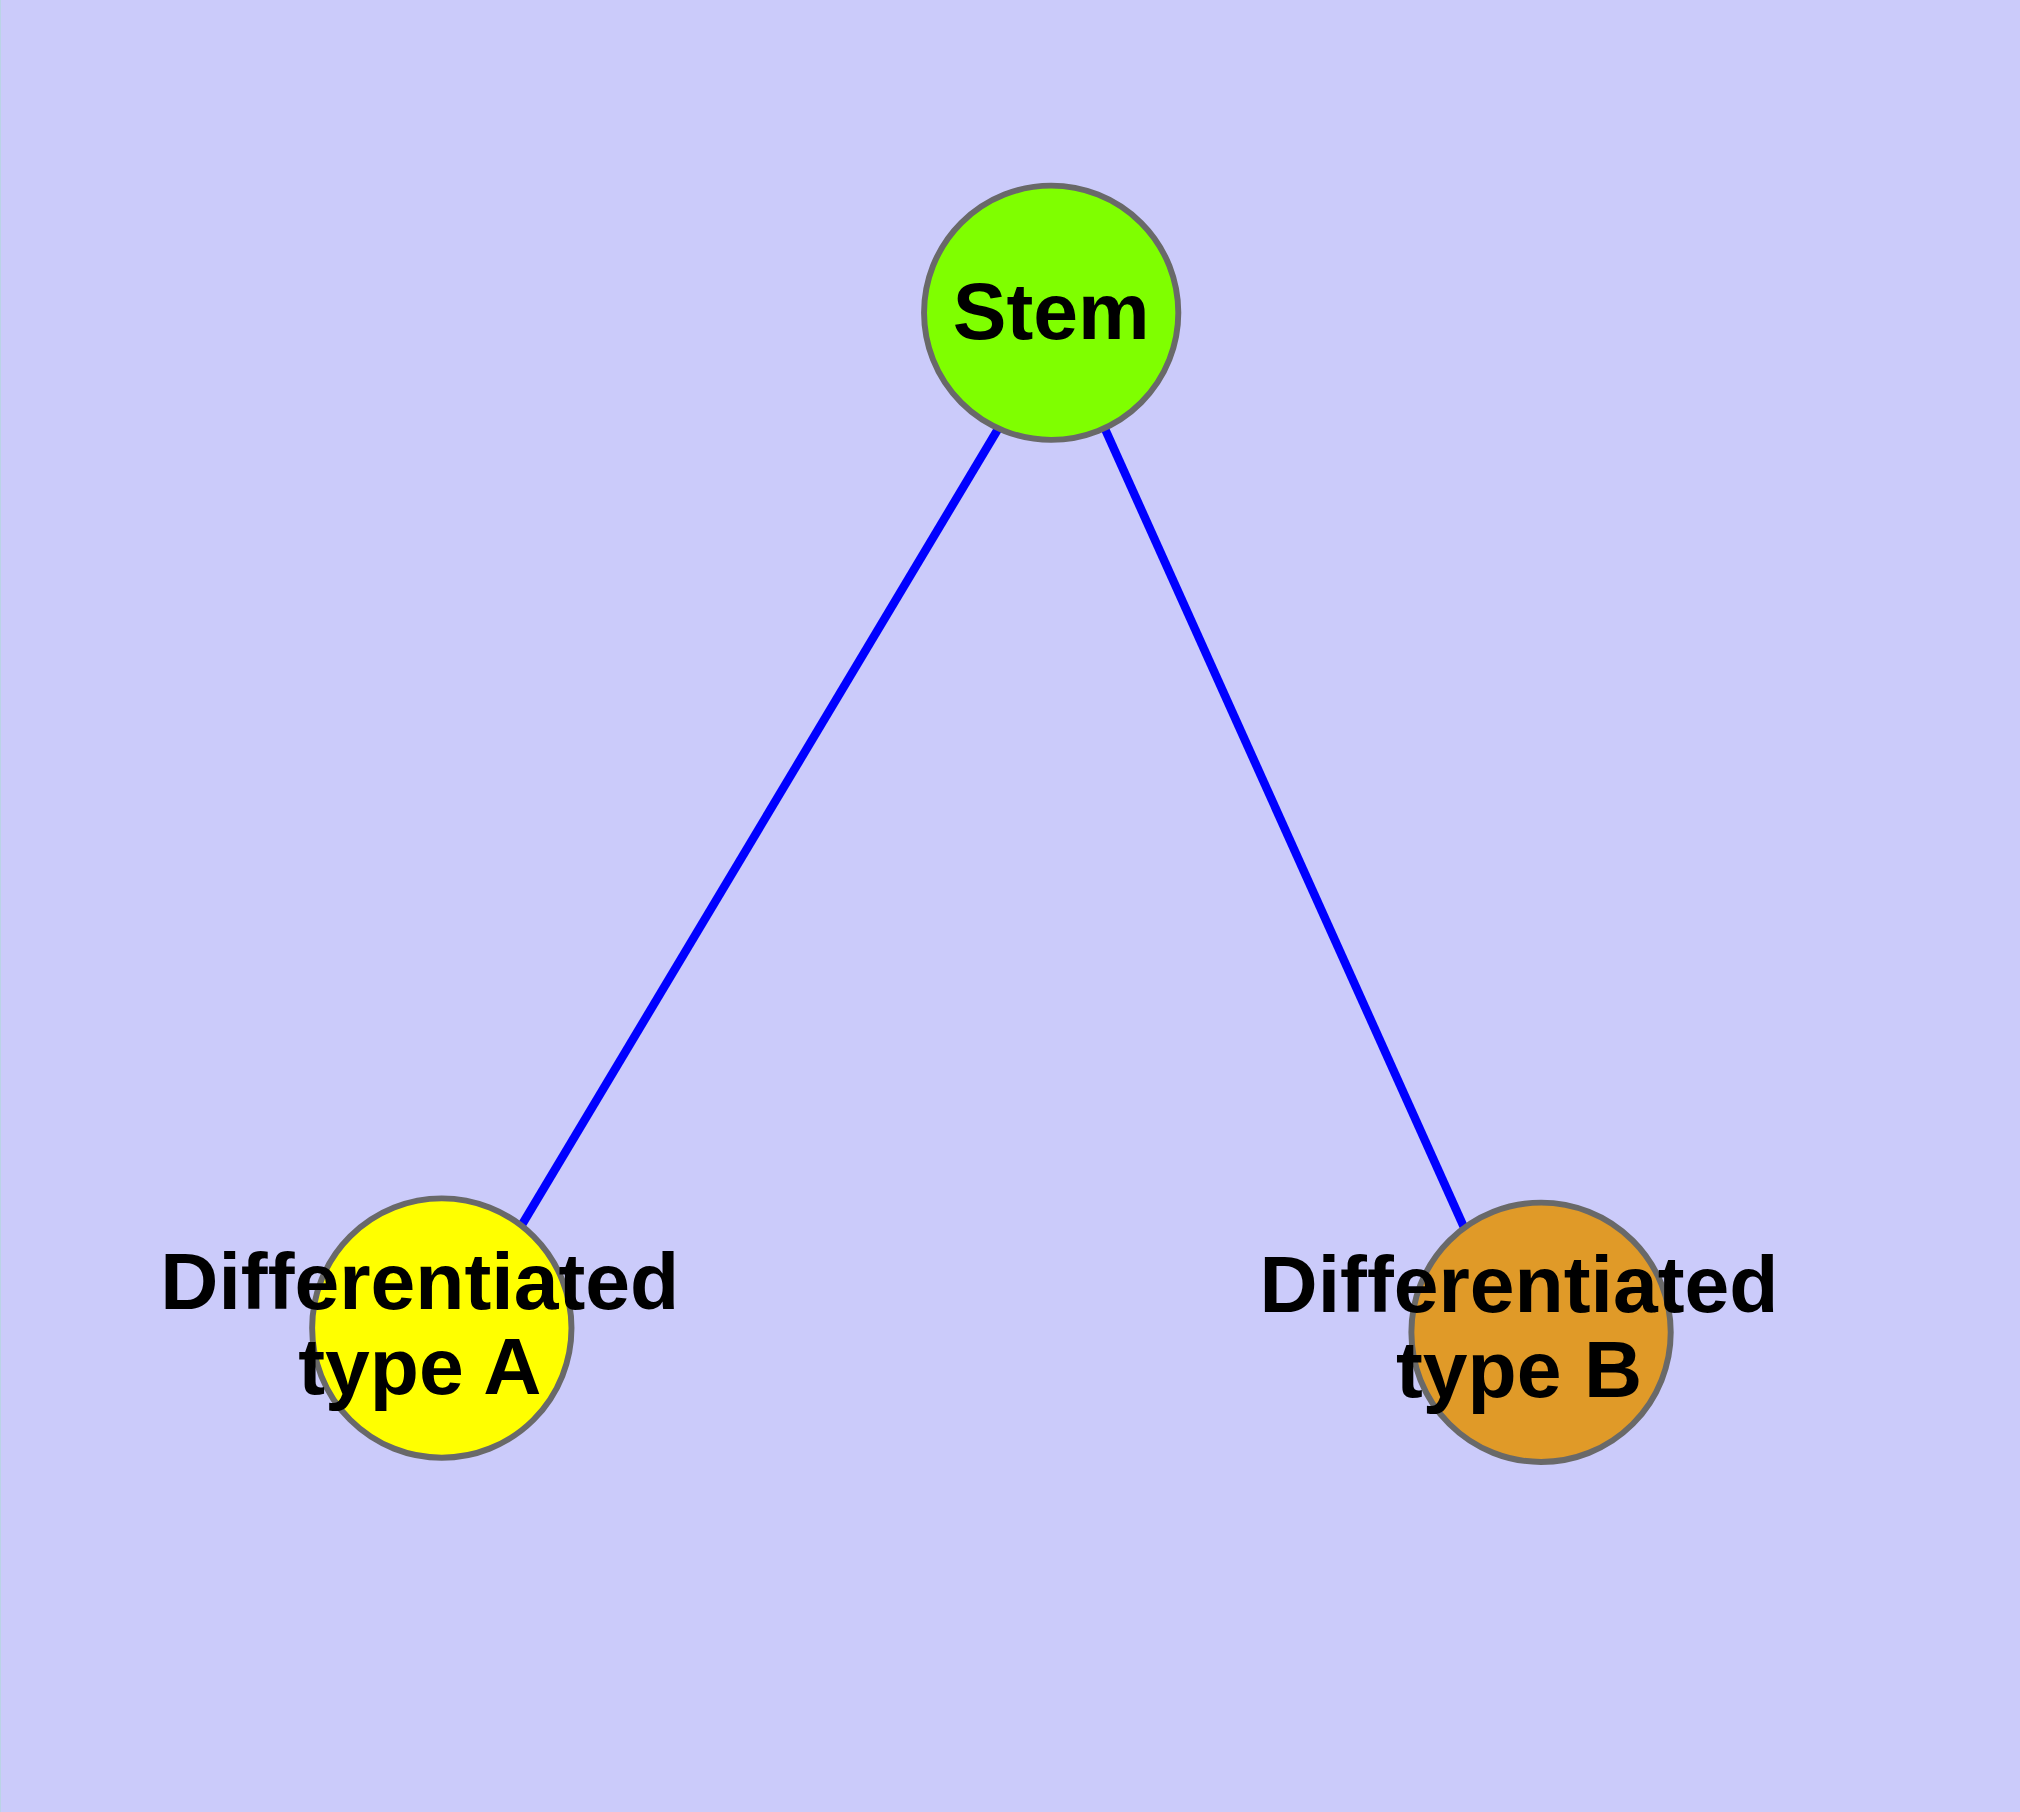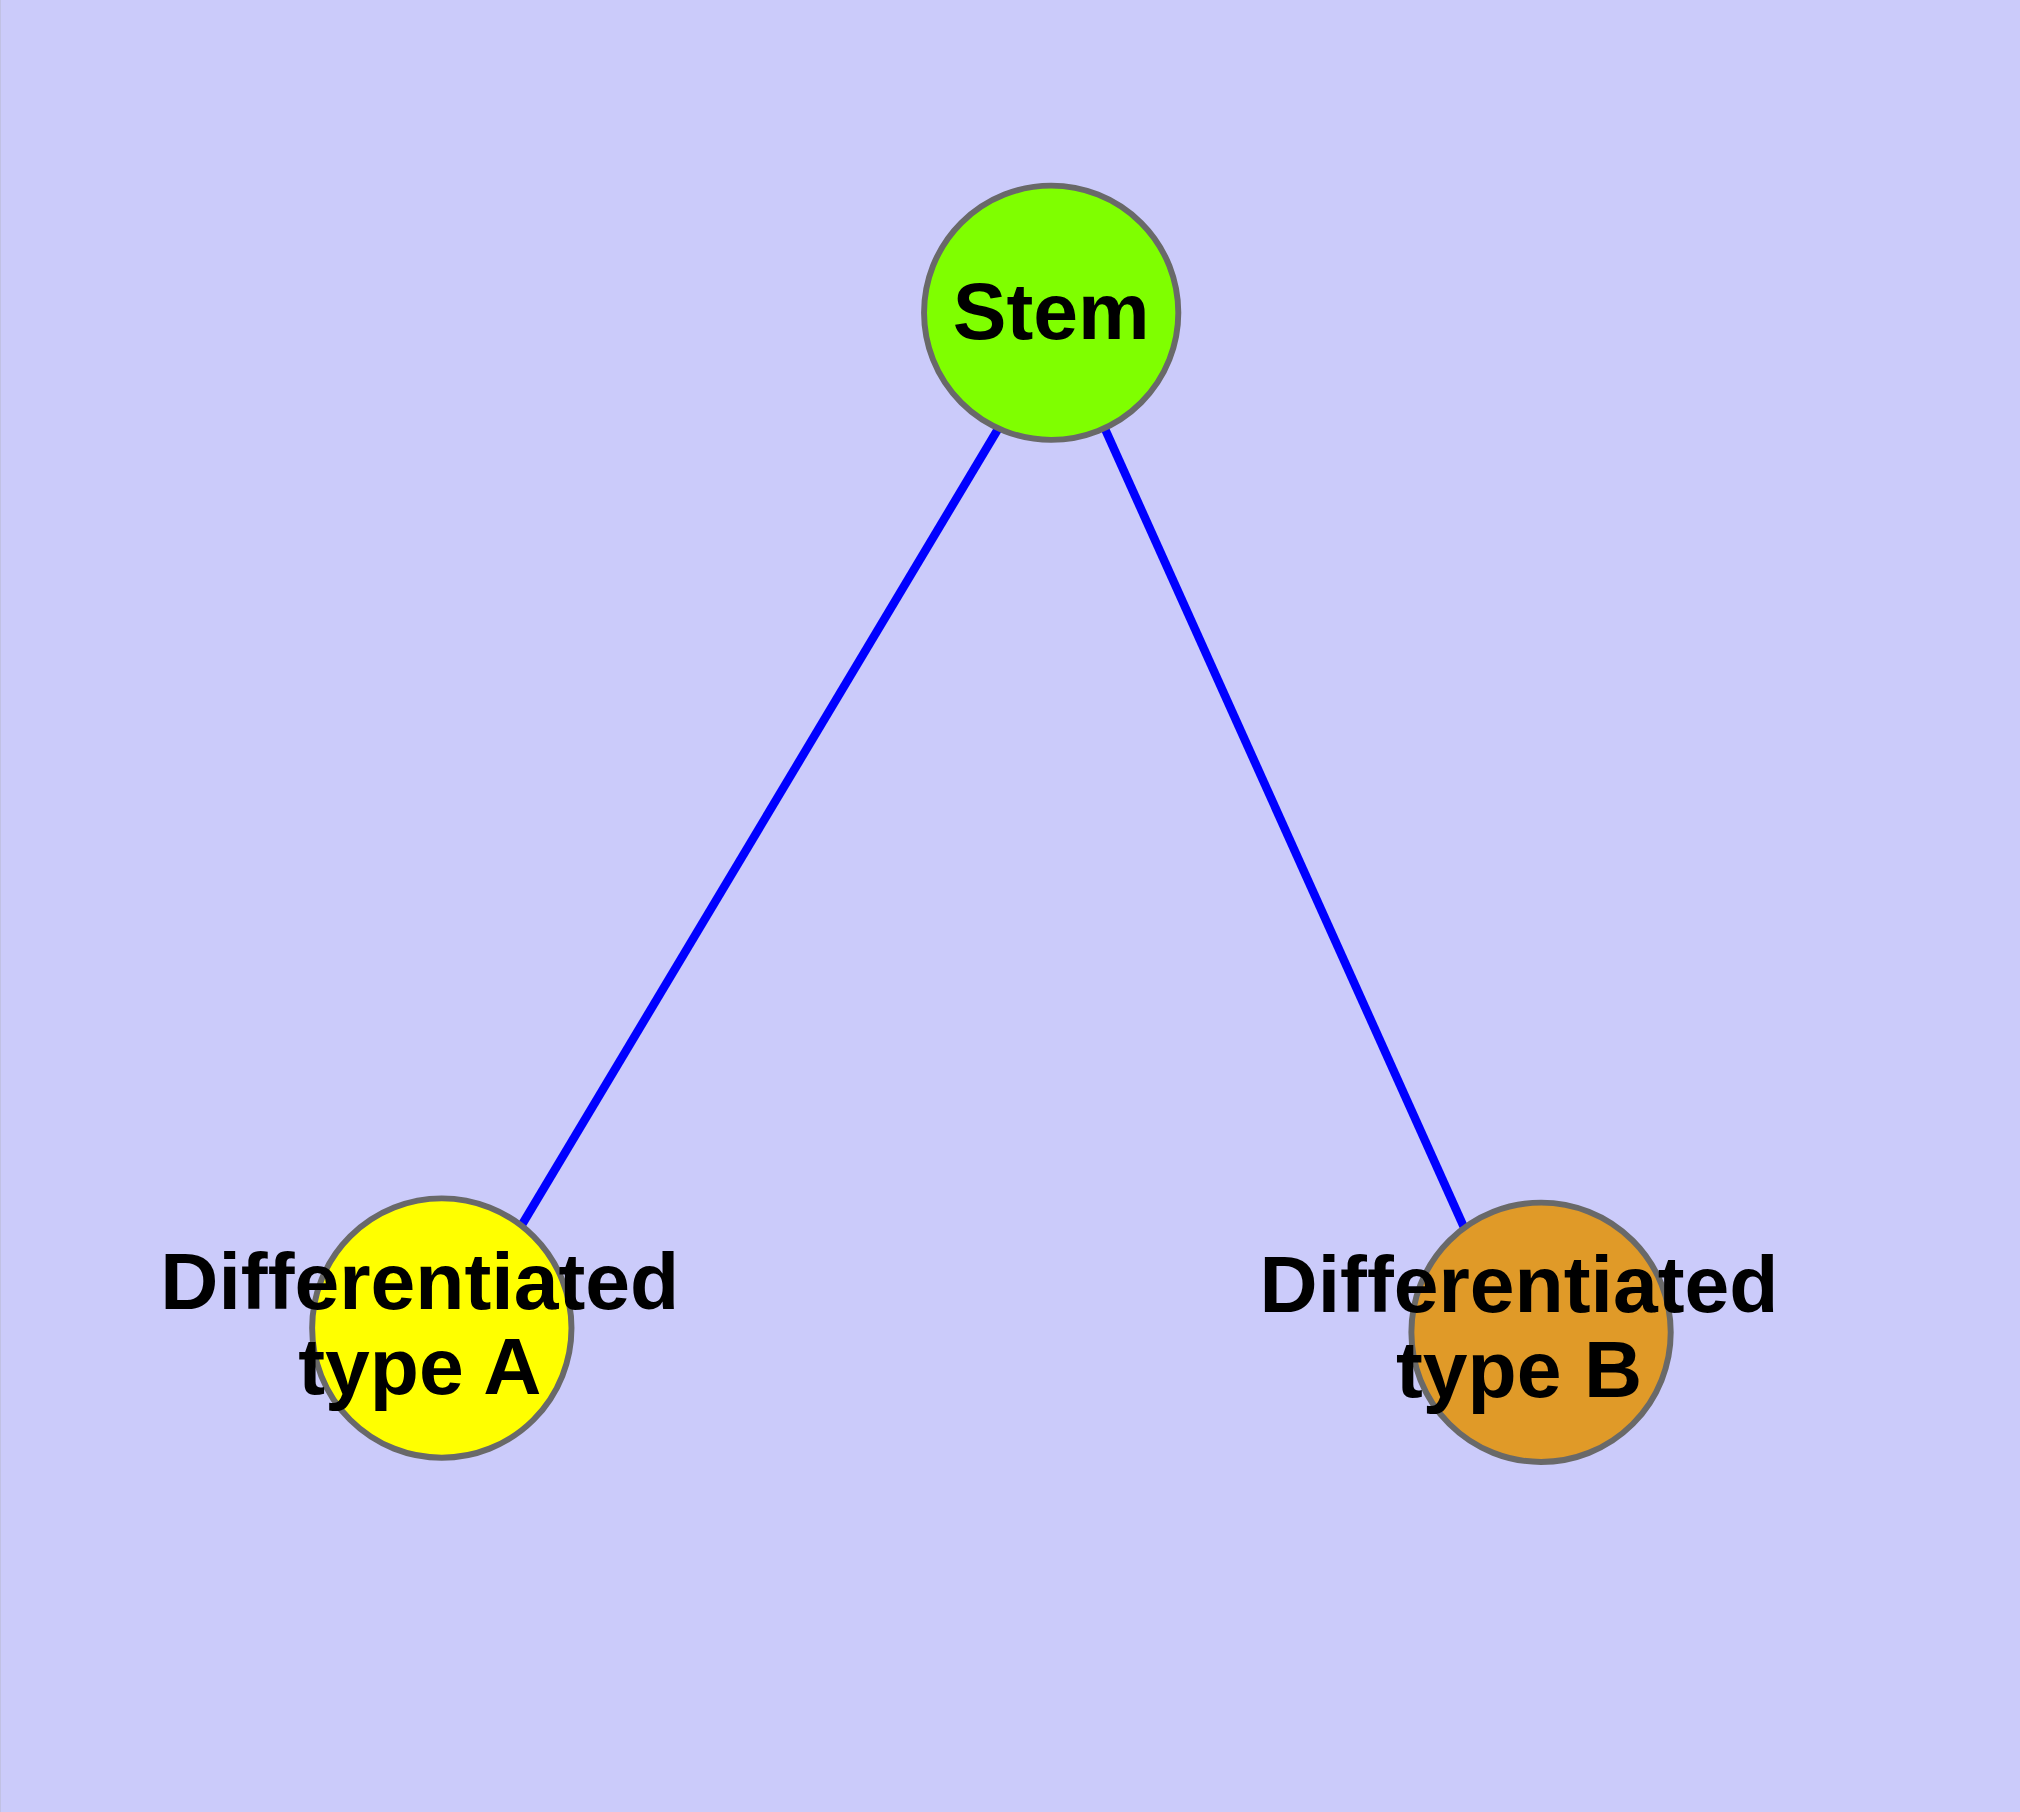--- a/index.html
+++ b/index.html
@@ -11,21 +11,21 @@
   body {
     width: 2021px;
     height: 1812px;
     overflow: hidden;
     font-family: "Liberation Sans", "DejaVu Sans", sans-serif;
   }
   #graph-canvas {
     position: relative;
     width: 1700px;
     height: 1812px;
-    background: #a3a3a3;
+    background: #86efac;
     text-decoration: underline;
   }
   #graph-svg {
     position: absolute;
     top: 0;
     left: 0;
     width: 2021px;
     height: 1812px;
     display: block;
   }

